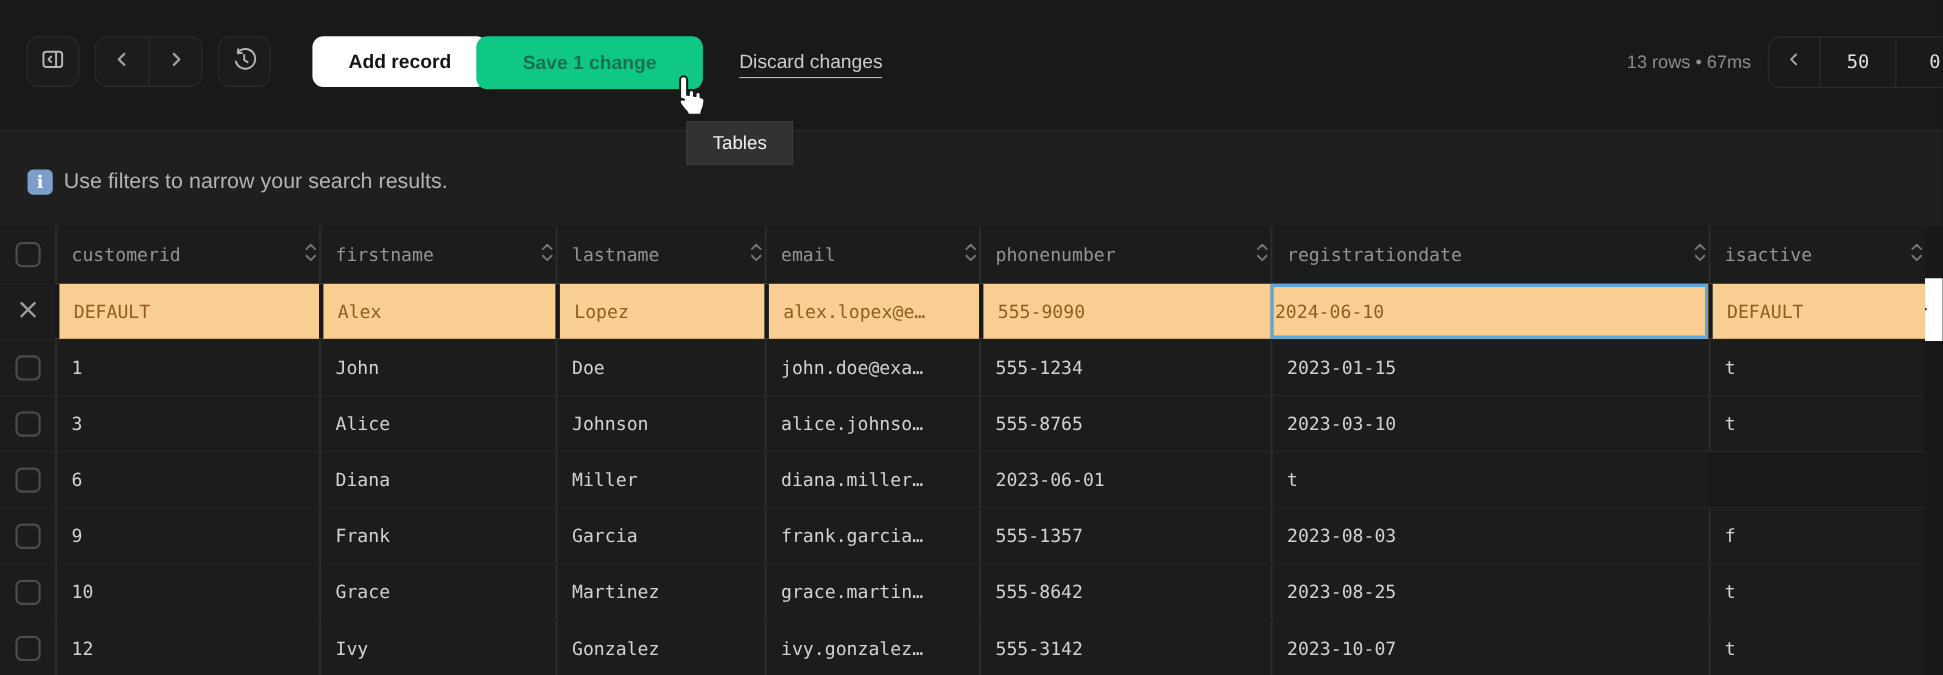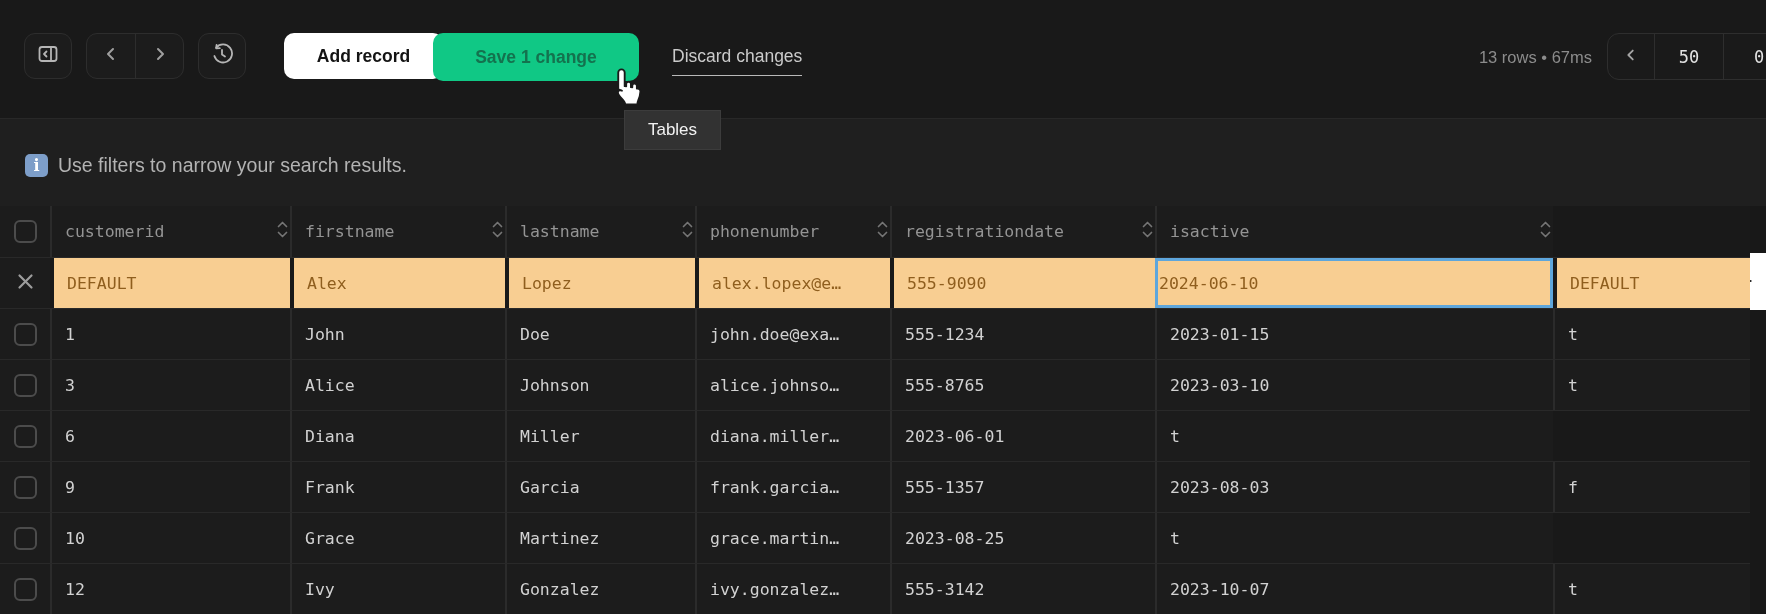--- a/index.html
+++ b/index.html
@@ -20,21 +20,21 @@
   .nav-group svg { stroke:#9f9f9f; fill:none; stroke-width:2; stroke-linecap:round; stroke-linejoin:round; }
   #btn-history { left:198px; width:48px; }
 
   .btn-add { position:absolute; left:260px; top:33px; width:159px; height:46px; background:#ffffff;
              border:none; border-radius:10px; font-size:17.5px; font-weight:600; color:#141414;
              font-family:"Liberation Sans",sans-serif;margin-left:24px; }
   .btn-save { position:absolute; left:433px; top:33px; width:206px; height:48px; background:var(--accent-green,#10c885);
               border:none; border-radius:10px; font-size:17.5px; font-weight:600; color:var(--accent-green-text,#14724e);
               font-family:"Liberation Sans",sans-serif; }
   .link-discard { position:absolute; left:672px; top:46px; font-size:17.5px; color:#cbcbcb;
-                  border-bottom:1.5px solid #b9b9b9; padding-bottom:8px; cursor:pointer; }
+                  border-bottom:1.5px solid #b9b9b9; padding-bottom:3px; cursor:pointer; }
   .stats { position:absolute; left:1400px; top:48px; width:192px; text-align:right; font-size:16.5px; color:#8c8c8c; }
   .pager { position:absolute; left:1607px; top:33px; width:230px; height:47px; border:1.5px solid #2e2e2e;
            border-radius:12px 0 0 12px; display:flex; background:#1a1a1a; }
   .pager .p-cell { display:flex; align-items:center; justify-content:center; color:#e3e3e3;
                    font-family:"DejaVu Sans Mono",monospace; font-size:17px; }
   .pager .p-prev { width:46px; }
   .pager .p-size { width:70px; border-left:1.5px solid #2e2e2e; border-right:1.5px solid #2e2e2e; }
   .pager .p-off  { width:70px; }
   .pager svg { stroke:#a5a5a5; fill:none; stroke-width:2; stroke-linecap:round; stroke-linejoin:round; }
 
@@ -162,20 +162,29 @@
         <div class="th">
     <span class="th-label">lastname</span>
     <span class="sort-ico">
       <svg width="15" height="23" viewBox="0 0 15 23" fill="none" stroke="#757575" stroke-width="1.7" stroke-linecap="round" stroke-linejoin="round">
         <polyline points="3.5,8.5 7.5,4.5 11.5,8.5"></polyline>
               <polyline points="3.5,14.5 7.5,18.5 11.5,14.5"></polyline>
       </svg>
     </span>
   </div>
         <div class="th">
+    <span class="th-label">email</span>
+    <span class="sort-ico">
+      <svg width="15" height="23" viewBox="0 0 15 23" fill="none" stroke="#757575" stroke-width="1.7" stroke-linecap="round" stroke-linejoin="round">
+        <polyline points="3.5,8.5 7.5,4.5 11.5,8.5"></polyline>
+              <polyline points="3.5,14.5 7.5,18.5 11.5,14.5"></polyline>
+      </svg>
+    </span>
+  </div>
+        <div class="th">
     <span class="th-label">phonenumber</span>
     <span class="sort-ico">
       <svg width="15" height="23" viewBox="0 0 15 23" fill="none" stroke="#757575" stroke-width="1.7" stroke-linecap="round" stroke-linejoin="round">
         <polyline points="3.5,8.5 7.5,4.5 11.5,8.5"></polyline>
               <polyline points="3.5,14.5 7.5,18.5 11.5,14.5"></polyline>
       </svg>
     </span>
   </div>
         <div class="th">
     <span class="th-label">registrationdate</span>
@@ -262,20 +271,21 @@
           <div class="td">f</div>
         </div>
         <div class="tr ">
           <div class="td sel">
             <span class="cb"></span>
           </div>
           <div class="td">10</div>
           <div class="td">Grace</div>
           <div class="td">Martinez</div>
           <div class="td">grace.martin…</div>
+          <div class="td">555-8642</div>
           <div class="td">2023-08-25</div>
           <div class="td">t</div>
         </div>
         <div class="tr ">
           <div class="td sel">
             <span class="cb"></span>
           </div>
           <div class="td">12</div>
           <div class="td">Ivy</div>
           <div class="td">Gonzalez</div>

